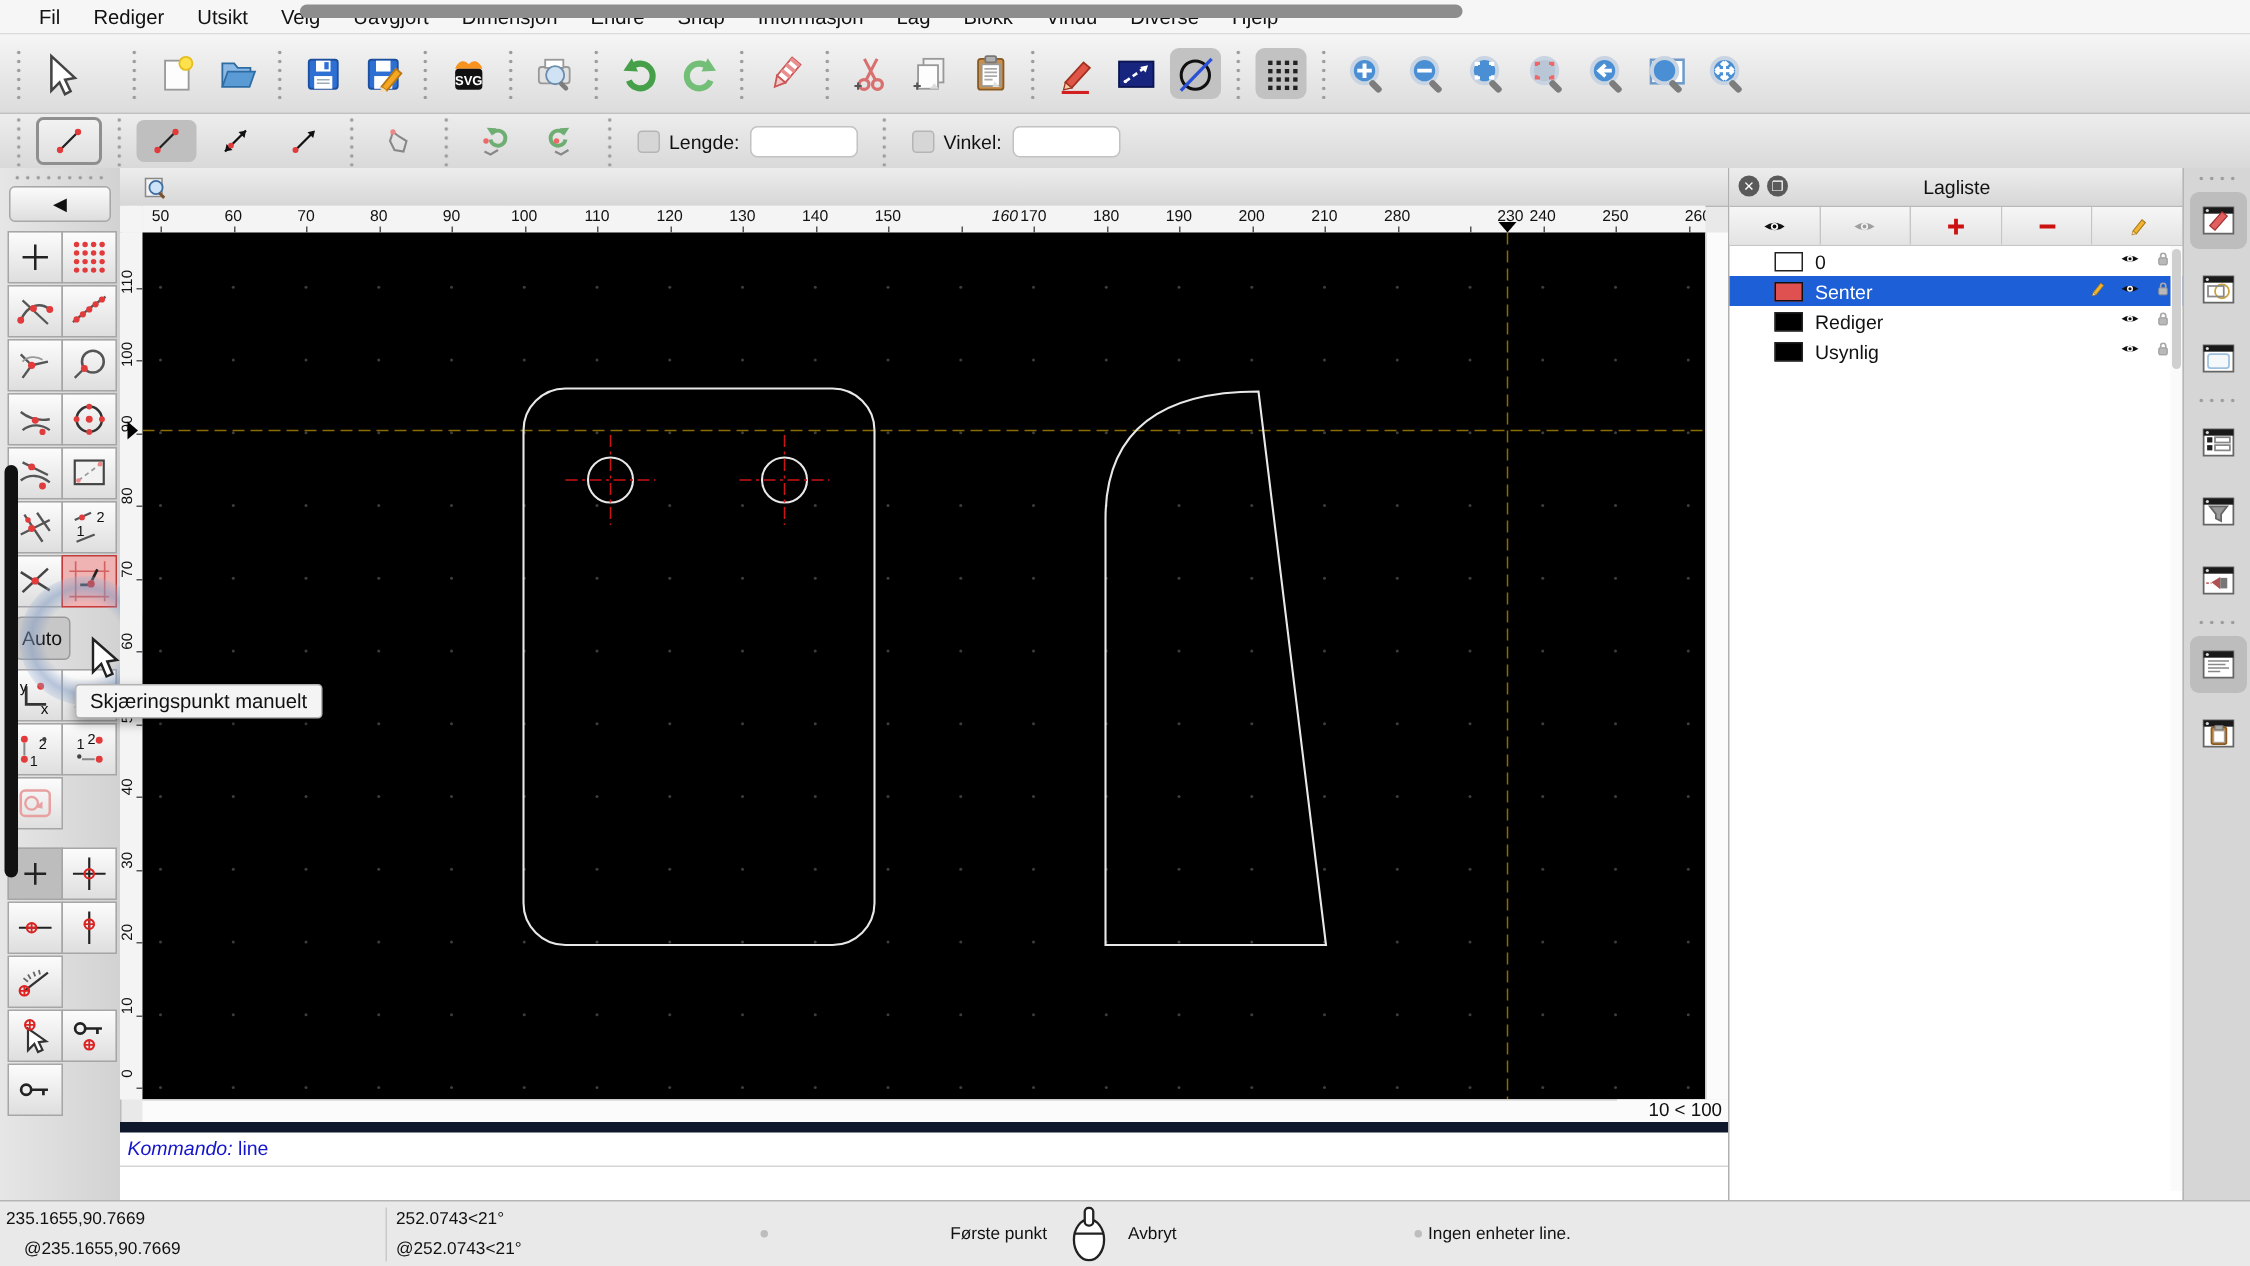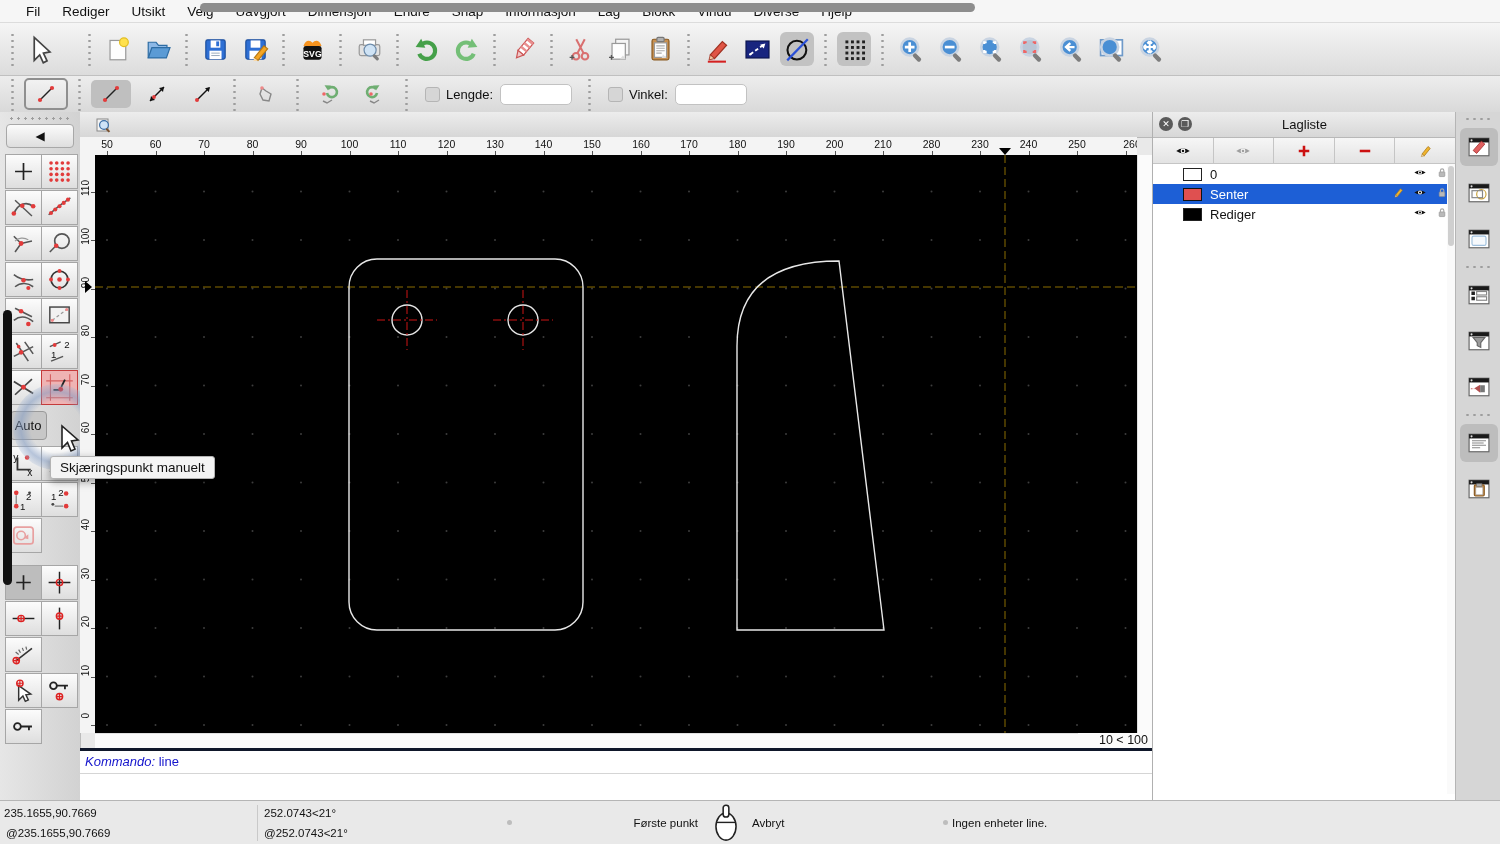--- a/index.html
+++ b/index.html
@@ -66,21 +66,21 @@
   .vr-tick{position:absolute;right:0;height:1px;width:4px;background:#555}
   #h-marker{position:absolute;top:11px;width:0;height:0;border-left:6px solid rgba(0,0,0,0);border-right:6px solid rgba(0,0,0,0);border-top:7px solid #000}
   #v-marker{position:absolute;left:5px;width:0;height:0;border-top:6px solid rgba(0,0,0,0);border-bottom:6px solid rgba(0,0,0,0);border-left:7px solid #000}
   #canvas{left:95px;top:155px;width:1042px;height:578px;background:#000}
   #vscroll{left:1137px;top:155px;width:15px;height:578px;background:#fbfbfb;border-left:1px solid #e0e0e0}
   #vthumb{position:absolute;left:3px;top:155px;width:9px;border-radius:5px;background:#111}
   #hscroll{left:95px;top:733px;width:1042px;height:15px;background:#fbfbfb;border-top:1px solid #e0e0e0}
   #hthumb{position:absolute;top:3px;height:9px;border-radius:5px;background:#8d8d8d}
   #grid-status{left:1078px;top:733px;width:70px;height:15px;font-size:12.5px;text-align:right;background:#fbfbfb;line-height:15px;padding-right:4px}
   
-  #cmdwin{left:80px;top:748px;width:1072px;height:50px;background:#fff;border-top:3px solid #0f172a}
+  #cmdwin{left:80px;top:748px;width:1072px;height:50px;background:#fff;border-top:7px solid #0f172a}
   #cmd-history{height:22px;line-height:22px;padding-left:5px;font-size:13px;color:#1414cc;border-bottom:1px solid #d5d5d5}
   #cmd-history .kw{font-style:italic}
   #cmd-prompt{height:26px;line-height:26px;padding-left:5px;font-size:13.5px;color:#000;position:relative}
   #cmd-dock-btn{position:absolute;right:9px;top:3px;width:22px;height:20px;background:#f2f2f2;border:1px solid #c9c9c9;display:flex;align-items:center;justify-content:center}
   
   #layers{left:1152px;top:112px;width:303px;height:688px;background:#fff;border-left:1px solid #b0b0b0}
   #layers-title{height:25px;background:linear-gradient(#ededed,#d7d7d7);border-bottom:1px solid #b8b8b8;position:relative;
                 display:flex;align-items:center;justify-content:center;font-size:13px}
   .win-circle{position:absolute;top:5px;width:14px;height:14px;border-radius:50%;background:#5a5a5a;color:#fff;
               display:flex;align-items:center;justify-content:center;font-size:9px;line-height:1}
@@ -658,35 +658,35 @@
     <div class="hr-num" style="left: 303px;">110</div>
     <div class="hr-tick" style="left: 303px;"></div>
     <div class="hr-num" style="left: 351.5px;">120</div>
     <div class="hr-tick" style="left: 351.5px;"></div>
     <div class="hr-num" style="left: 400px;">130</div>
     <div class="hr-tick" style="left: 400px;"></div>
     <div class="hr-num" style="left: 448.5px;">140</div>
     <div class="hr-tick" style="left: 448.5px;"></div>
     <div class="hr-num" style="left: 497px;">150</div>
     <div class="hr-tick" style="left: 497px;"></div>
-    <div class="hr-num" style="left: 546px;">160</div>
+    <div class="hr-num" style="left: 575px; font-style: italic;">160</div>
     <div class="hr-tick" style="left: 545.5px;"></div>
     <div class="hr-num" style="left: 594px;">170</div>
     <div class="hr-tick" style="left: 594px;"></div>
     <div class="hr-num" style="left: 642.5px;">180</div>
     <div class="hr-tick" style="left: 642.5px;"></div>
     <div class="hr-num" style="left: 691px;">190</div>
     <div class="hr-tick" style="left: 691px;"></div>
     <div class="hr-num" style="left: 739.5px;">200</div>
     <div class="hr-tick" style="left: 739.5px;"></div>
     <div class="hr-num" style="left: 788px;">210</div>
     <div class="hr-tick" style="left: 788px;"></div>
     <div class="hr-num" style="left: 836.5px;">280</div>
     <div class="hr-tick" style="left: 836.5px;"></div>
-    <div class="hr-num" style="left: 885px;">230</div>
+    <div class="hr-num" style="left: 912px;">230</div>
     <div class="hr-tick" style="left: 885px;"></div>
     <div class="hr-num" style="left: 933.5px;">240</div>
     <div class="hr-tick" style="left: 933.5px;"></div>
     <div class="hr-num" style="left: 982px;">250</div>
     <div class="hr-tick" style="left: 982px;"></div>
     <div class="hr-num" style="left: 1037px;">260</div>
     <div class="hr-tick" style="left: 1030.5px;"></div>
     <div id="h-marker" style="left: 904px;"></div>
   </div>
 <div class="abs" id="vruler">
@@ -1089,20 +1089,35 @@
               <path d="M3 12 Q12 5.5 21 12 Q12 18.5 3 12 Z" fill="#111"></path>
               <circle cx="12" cy="12" r="3.2" fill="#fff"></circle>
               <circle cx="12" cy="12" r="1.7" fill="#111"></circle>
             </svg></span>
           <span><svg viewBox="0 0 24 24">
               <rect x="7.5" y="11" width="9" height="7.5" rx="1.2" fill="#b9b9b9" stroke="#8f8f8f"></rect>
               <path d="M9.5 11 V8.8 a2.7 2.7 0 0 1 5.4 0 V11" fill="none" stroke="#a8a8a8" stroke-width="1.8"></path>
             </svg></span>
         </span>
       </div>
+      <div class="layer-row">
+        <span class="swatch" style="background: rgb(0, 0, 0);"></span>
+        <span>Usynlig</span>
+        <span class="lyr-icons">
+          <span><svg viewBox="0 0 24 24">
+              <path d="M3 12 Q12 5.5 21 12 Q12 18.5 3 12 Z" fill="#111"></path>
+              <circle cx="12" cy="12" r="3.2" fill="#fff"></circle>
+              <circle cx="12" cy="12" r="1.7" fill="#111"></circle>
+            </svg></span>
+          <span><svg viewBox="0 0 24 24">
+              <rect x="7.5" y="11" width="9" height="7.5" rx="1.2" fill="#b9b9b9" stroke="#8f8f8f"></rect>
+              <path d="M9.5 11 V8.8 a2.7 2.7 0 0 1 5.4 0 V11" fill="none" stroke="#a8a8a8" stroke-width="1.8"></path>
+            </svg></span>
+        </span>
+      </div>
     </div>
   <div id="layers-scroll">
       <div></div>
     </div>
 </div>
 
 <div class="abs" id="dock">
     <div class="dock-handle"></div>
     <div class="dock-btn active">
       <svg viewBox="0 0 24 24">
@@ -1175,21 +1190,21 @@
         <circle cx="5.6" cy="6.3" r=".9" fill="#ddd"></circle>
         <rect x="8" y="8.5" width="8.5" height="9.5" rx="1" fill="#c89050" stroke="#8a5a20"></rect>
         <rect x="10" y="7.5" width="4.5" height="2.4" fill="#aaa" stroke="#777" stroke-width=".6"></rect>
         <rect x="9.3" y="10.5" width="6" height="6.5" fill="#fff" stroke="#999" stroke-width=".5"></rect>
       </svg>
     </div>
   </div>
 
 <div class="abs" id="statusbar">
   <span class="sb-field" style="left:4px;top:6px">235.1655,90.7669</span>
-  <span class="sb-field" style="left:6px;top:26px">@235.1655,90.7669</span>
+  <span class="sb-field" style="left:16px;top:26px">@235.1655,90.7669</span>
   <div id="sb-div1"></div>
   <span class="sb-field" style="left:264px;top:6px">252.0743&lt;21°</span>
   <span class="sb-field" style="left:264px;top:26px">@252.0743&lt;21°</span>
   <div class="gray-dot" style="left:507px;top:19px"></div>
   <span class="sb-field" style="left:590px;top:16px;width:108px;text-align:right">Første punkt</span>
   <svg class="abs" style="left:713px;top:3px;width:26px;height:38px" viewBox="0 0 22 32">
     <ellipse cx="11" cy="19" rx="8.5" ry="11.5" fill="#fff" stroke="#222" stroke-width="1.3"></ellipse>
     <path d="M2.5 15.5 H19.5" stroke="#222" stroke-width="1.2"></path>
     <rect x="8.6" y="1" width="4.8" height="10" rx="2.2" fill="#fff" stroke="#222" stroke-width="1.3"></rect>
   </svg>

